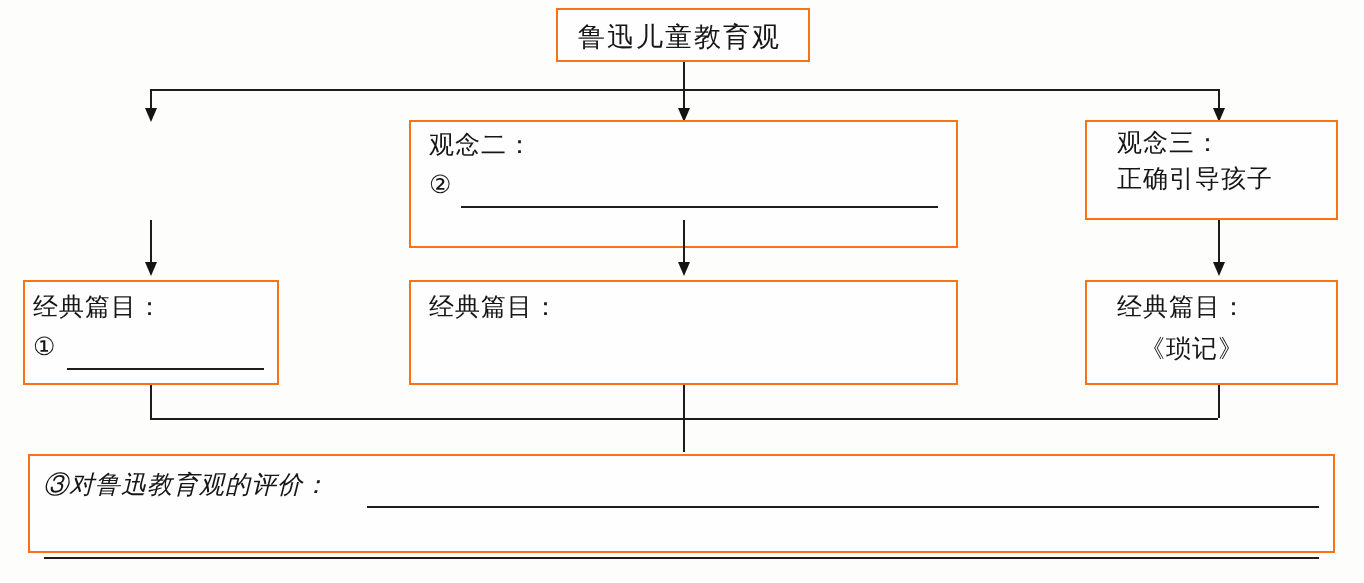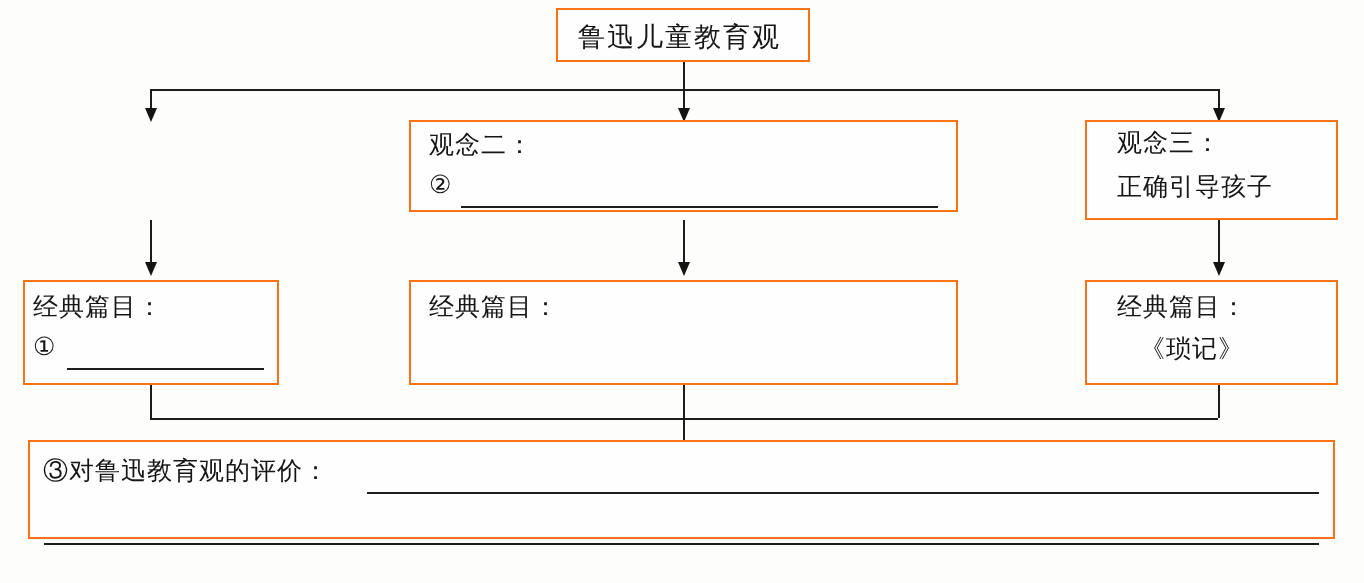--- a/index.html
+++ b/index.html
@@ -95,32 +95,32 @@
   <div class="ln-v" style="left:150px; top:89px; height:26px;"></div>
   <div class="arrow" style="left:145px; top:108px;"></div>
 
   <div class="ln-v" style="left:683px; top:89px; height:26px;"></div>
   <div class="arrow" style="left:678px; top:108px;"></div>
 
   <div class="ln-v" style="left:1218px; top:89px; height:26px;"></div>
   <div class="arrow" style="left:1213px; top:108px;"></div>
 
 
-  <div class="box" style="left:409px; top:120px; width:549px; height:92px;">
+  <div class="box" style="left:409px; top:120px; width:549px; height:128px;">
     <div class="box-inner">
       <span class="txt t-main" style="left:18px; top:6px;">观念二：</span>
       <span class="txt t-num" style="left:18px; top:48px;">②</span>
       <div class="rule" style="left:50px; top:84px; width:477px;"></div>
     </div>
   </div>
 
   <div class="box" style="left:1085px; top:120px; width:253px; height:100px;">
     <div class="box-inner">
       <span class="txt t-main" style="left:30px; top:4px;font-family:Liberation Serif, serif;">观念三：</span>
-      <span class="txt t-sub" style="left:30px; top:48px;">正确引导孩子</span>
+      <span class="txt t-sub" style="left:30px; top:40px;">正确引导孩子</span>
     </div>
   </div>
 
   <div class="ln-v" style="left:150px; top:220px; height:46px;"></div>
   <div class="arrow" style="left:145px; top:262px;"></div>
 
   <div class="ln-v" style="left:683px; top:220px; height:46px;"></div>
   <div class="arrow" style="left:678px; top:262px;"></div>
 
   <div class="ln-v" style="left:1218px; top:220px; height:46px;"></div>
@@ -145,21 +145,21 @@
       <span class="txt t-main" style="left:30px; top:8px;">经典篇目：</span>
       <span class="txt t-sub" style="left:53px; top:50px;">《琐记》</span>
     </div>
   </div>
 
   <div class="ln-v" style="left:150px; top:385px; height:33px;"></div>
   <div class="ln-v" style="left:1218px; top:385px; height:33px;"></div>
   <div class="ln-h" style="left:150px; top:418px; width:1068px;"></div>
   <div class="ln-v" style="left:683px; top:385px; height:67px;"></div>
 
-  <div class="box" style="left:28px; top:440px; width:1307px; height:99px;">
+  <div class="box" style="left:28px; top:454px; width:1307px; height:99px;font-style:italic;">
     <div class="box-inner">
       <span class="txt t-main" style="left:13px; top:12px;">③对鲁迅教育观的评价：</span>
       <div class="rule" style="left:337px; top:50px; width:952px;"></div>
       <div class="rule" style="left:14px; top:101px; width:1275px;"></div>
     </div>
   </div>
 
 </div>
 
 </body></html>

